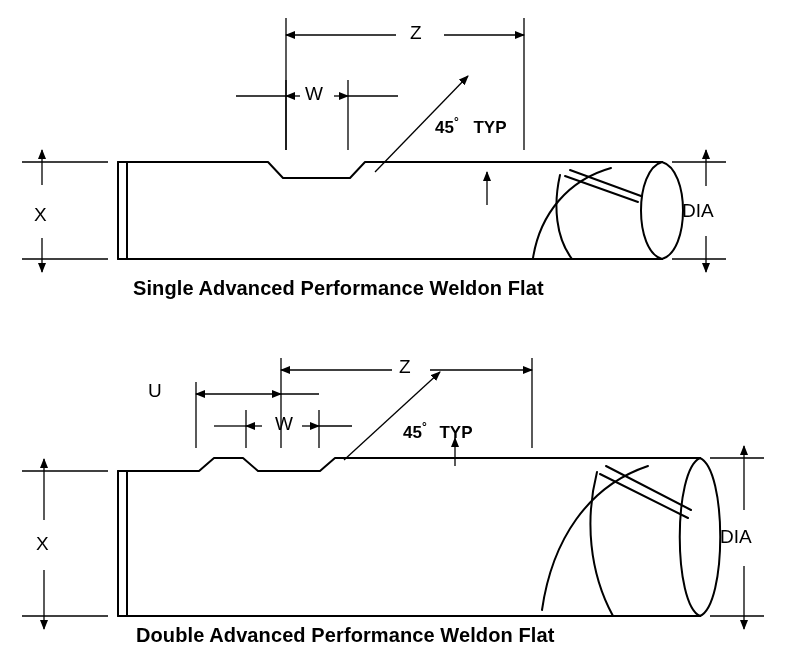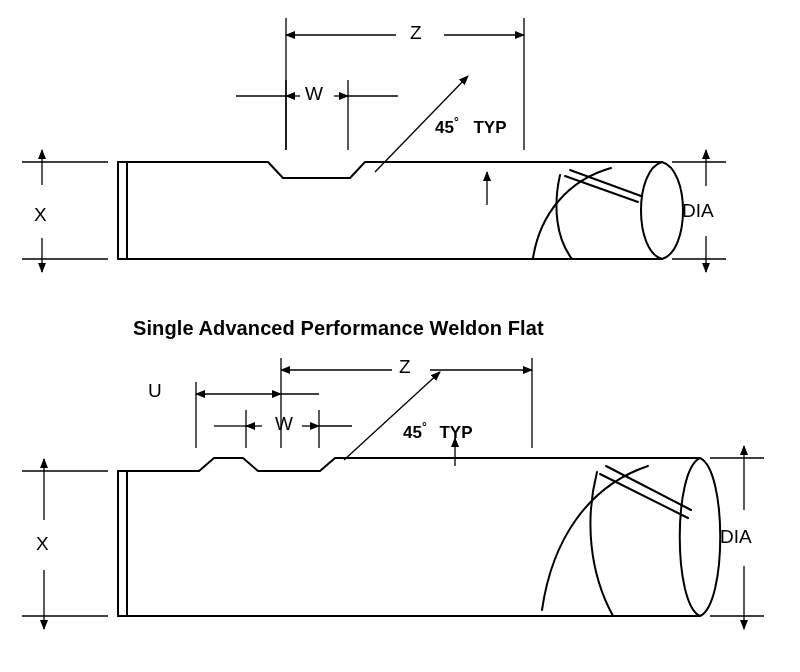--- a/index.html
+++ b/index.html
@@ -36,21 +36,20 @@
     font-weight: 400;
   }
   .angle-label {
     font-size: 17px;
     font-weight: 700;
   }
   .caption {
     font-size: 20px;
     font-weight: bold;
     letter-spacing: 0.1px;
-    margin-top: 40px;
   }
 </style>
 </head>
 <body>
 
 <div id="stage">
 
   <svg class="drawing" viewBox="0 0 800 672">
     <defs>
       <marker id="arrow-end" markerWidth="10" markerHeight="8" refX="9" refY="4" orient="auto" markerUnits="userSpaceOnUse">
@@ -183,14 +182,15 @@
 
   <div class="lbl angle-label" style="left:403px; top:420px;">
     <span>45</span><span style="vertical-align:super; font-size:12px;">°</span>
     <span style="margin-left:8px;">TYP</span>
   </div>
 
   <div class="lbl dim-label" style="left:36px; top:533px;">X</div>
 
   <div class="lbl dim-label" style="left:720px; top:526px;">DIA</div>
 
+  <div class="lbl caption" style="left:136px; top:624px;">Double Advanced Performance Weldon Flat</div>
 
 </div>
 
 </body></html>

